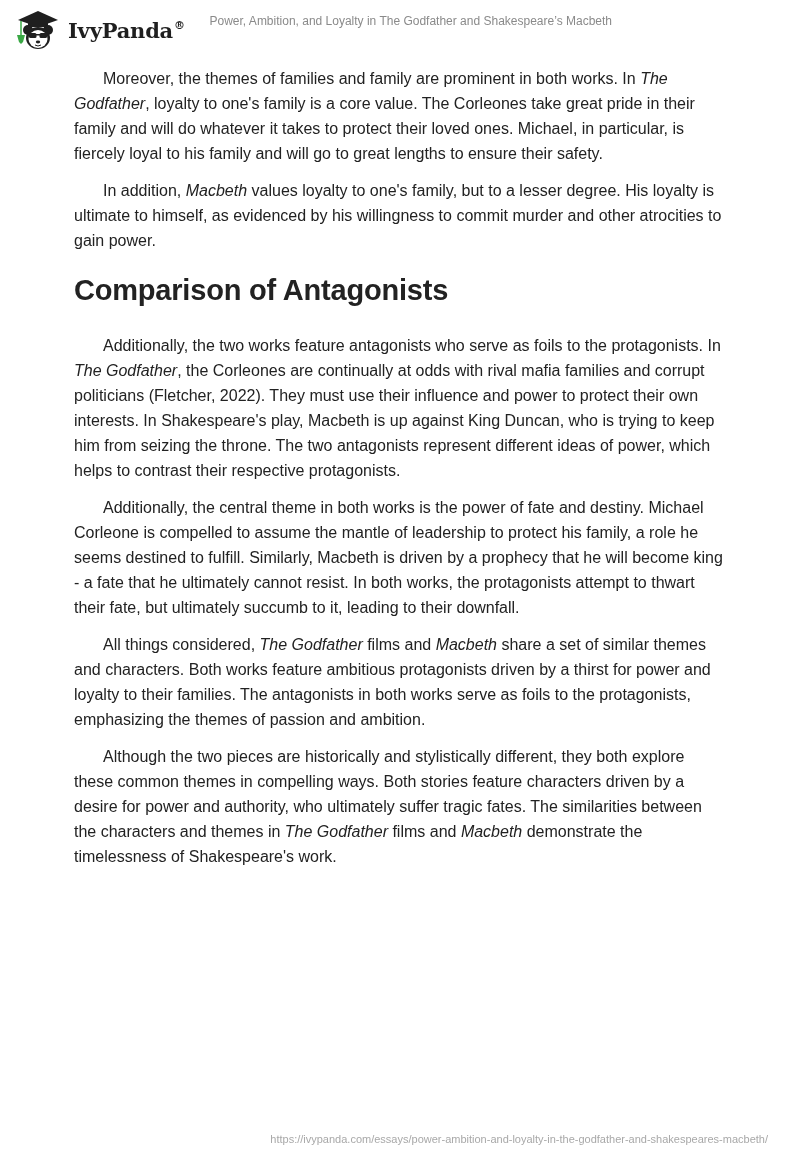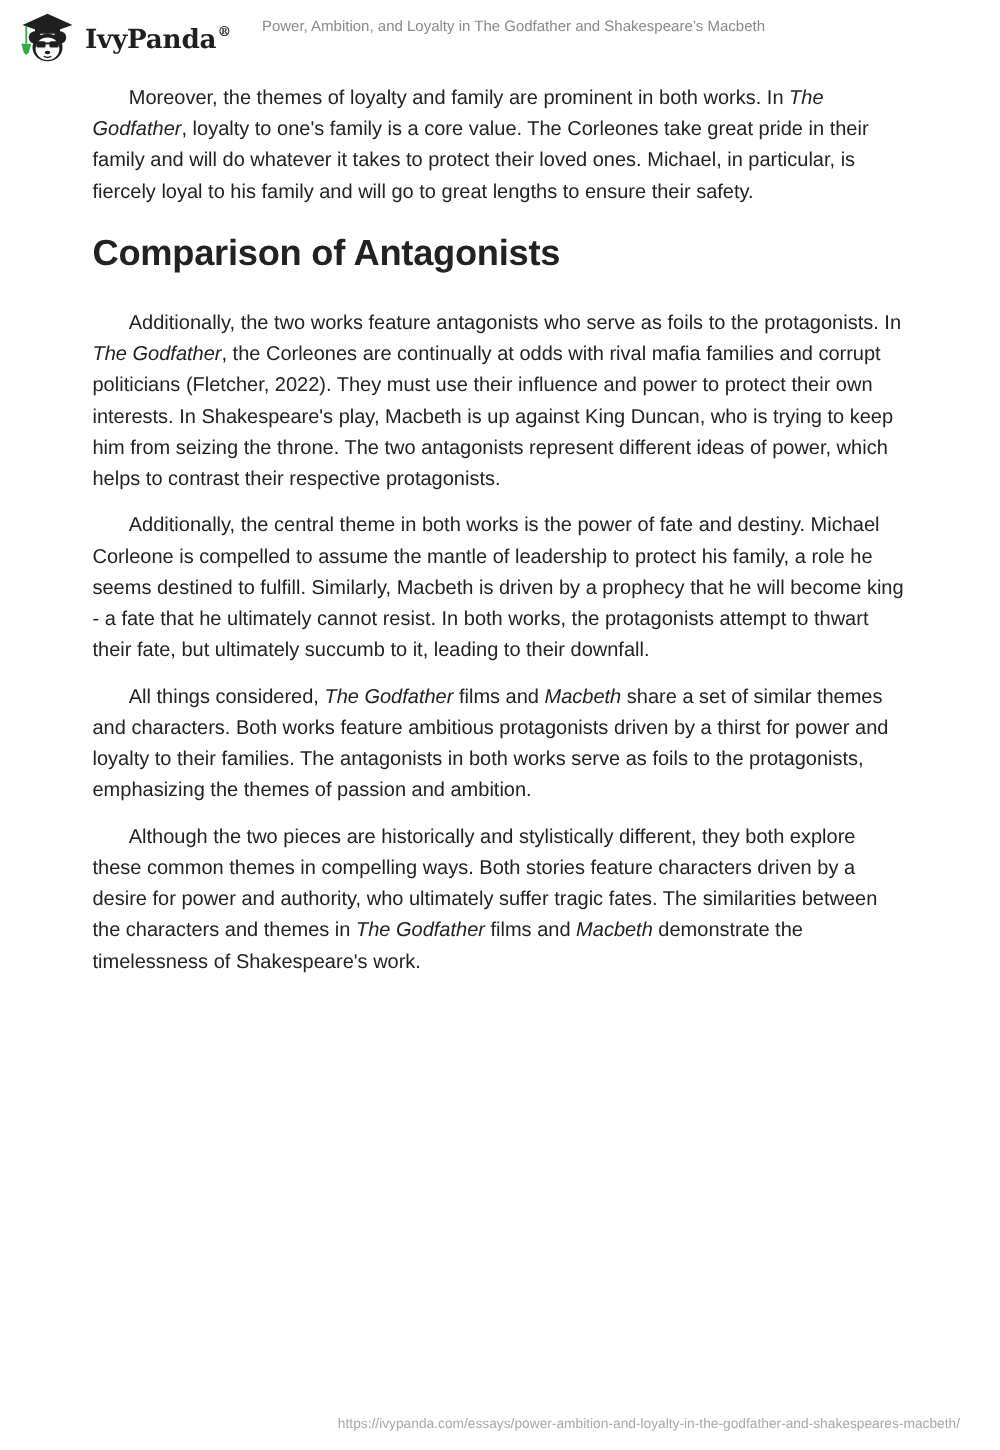--- a/index.html
+++ b/index.html
@@ -49,21 +49,22 @@
         <path d="M21,37 Q24,39 27,37" stroke="#1f1f1f" stroke-width="1" fill="none"></path>
       </svg>
     </span>
     <span class="logo-text"><span>IvyPanda</span><sup>®</sup></span>
   </div>
   <div class="doc-title">Power, Ambition, and Loyalty in The Godfather and Shakespeare’s Macbeth</div>
 </div>
 
 <div class="content" id="content">
     <div class="section">
-      <p><span>Moreover, the themes of loyalty and family are prominent in both works. In </span><em>The Godfather</em><span>, loyalty to one's family is a core value. The Corleones take great pride in their family and will do whatever it takes to protect their loved ones. Michael, in particular, is fiercely loyal to his family and will go to great lengths to ensure their safety.</span></p>
+      <p><span>Moreover, the themes of families and family are prominent in both works. In </span><em>The Godfather</em><span>, loyalty to one's family is a core value. The Corleones take great pride in their family and will do whatever it takes to protect their loved ones. Michael, in particular, is fiercely loyal to his family and will go to great lengths to ensure their safety.</span></p>
+      <p><span>In addition, </span><em>Macbeth</em><span> values loyalty to one's family, but to a lesser degree. His loyalty is ultimate to himself, as evidenced by his willingness to commit murder and other atrocities to gain power.</span></p>
     </div>
     <div class="section">
       <h2>Comparison of Antagonists</h2>
       <p><span>Additionally, the two works feature antagonists who serve as foils to the protagonists. In </span><em>The Godfather</em><span>, the Corleones are continually at odds with rival mafia families and corrupt politicians (Fletcher, 2022). They must use their influence and power to protect their own interests. In Shakespeare's play, Macbeth is up against King Duncan, who is trying to keep him from seizing the throne. The two antagonists represent different ideas of power, which helps to contrast their respective protagonists.</span></p>
     </div>
     <div class="section">
       <p><span>Additionally, the central theme in both works is the power of fate and destiny. Michael Corleone is compelled to assume the mantle of leadership to protect his family, a role he seems destined to fulfill. Similarly, Macbeth is driven by a prophecy that he will become king - a fate that he ultimately cannot resist. In both works, the protagonists attempt to thwart their fate, but ultimately succumb to it, leading to their downfall.</span></p>
     </div>
     <div class="section">
       <p><span>All things considered, </span><em>The Godfather</em><span> films and </span><em>Macbeth</em><span> share a set of similar themes and characters. Both works feature ambitious protagonists driven by a thirst for power and loyalty to their families. The antagonists in both works serve as foils to the protagonists, emphasizing the themes of passion and ambition.</span></p>

